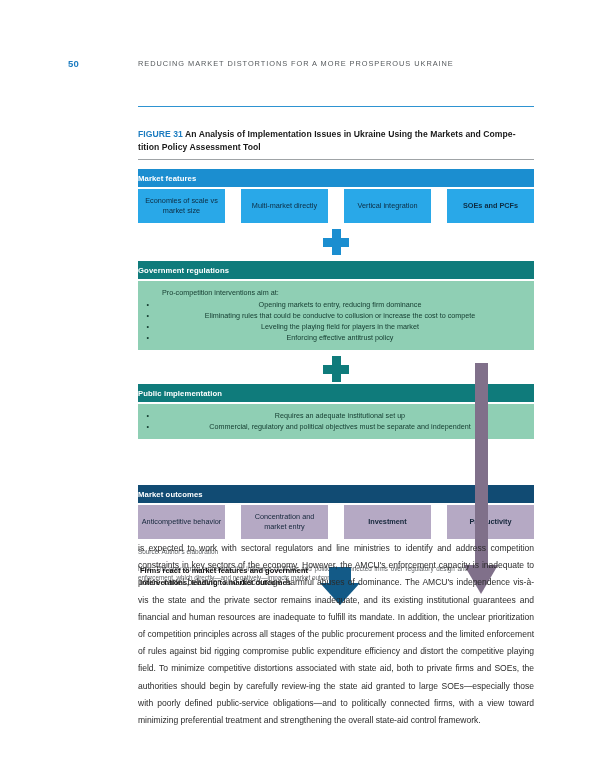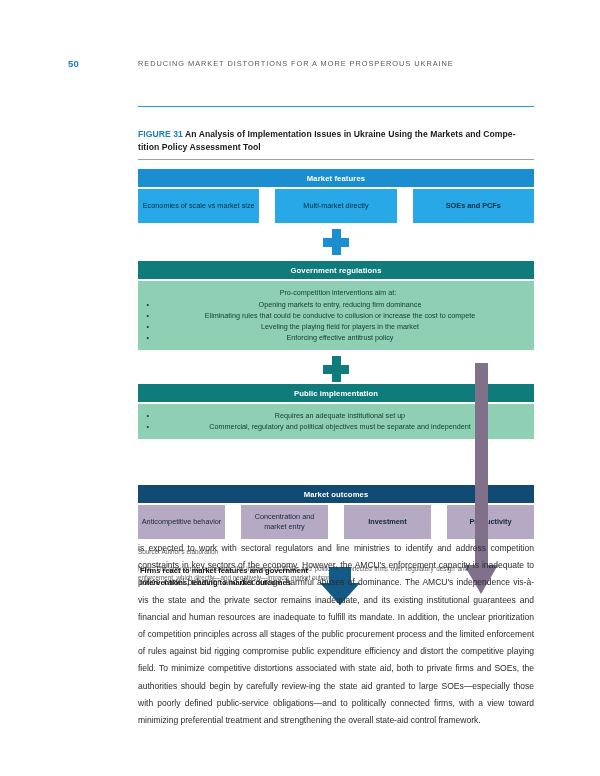--- a/index.html
+++ b/index.html
@@ -68,21 +68,20 @@
   .diagram {
     position: relative;
     margin-top: 9px;
     width: 396px;
   }
 
   .band-head {
     color: #ffffff;
     font-size: 7.7px;
     font-weight: bold;
-    text-align: center;
     padding: 4.5px 0 4.5px;
     letter-spacing: .1px;
   }
   .band-head.blue  { background: #1b8ed0; }
   .band-head.teal  { background: #0f7b7b; }
   .band-head.navy  { background: #114b73; }
 
   .cells {
     display: flex;
     gap: 16px;
@@ -104,21 +103,21 @@
   .cell.bold { font-weight: bold; }
 
   .body-box {
     background: #8fcfb4;
     color: #133a2e;
     font-size: 7.2px;
     line-height: 11px;
     padding: 6px 8px 7px;
     margin-top: 2px;
   }
-  .body-box .lead { margin: 0 0 1px 4px; text-align: center; }
+  .body-box .lead { margin: 0 0 1px 16px; }
   .body-box ul {
     margin: 0;
     padding: 0;
     list-style: none;
   }
   .body-box li {
     position: relative;
     padding-left: 8px;
     text-align: center;
   }
@@ -256,20 +255,21 @@
 
   <div class="diagram">
 
     <div class="grey-shaft"></div>
     <div class="grey-head"></div>
 
     <div class="band-head blue">Market features</div>
     <div class="cells">
       <div class="cell blue">Economies of scale vs market size</div>
       <div class="cell blue">Multi-market directly</div>
+      <div class="cell blue">Vertical integration</div>
       <div class="cell blue bold">SOEs and PCFs</div>
     </div>
 
     <div class="connector">
       <span class="plus blue-plus">
         <i class="h"></i>
           <i class="v"></i>
       </span>
     </div>
 

